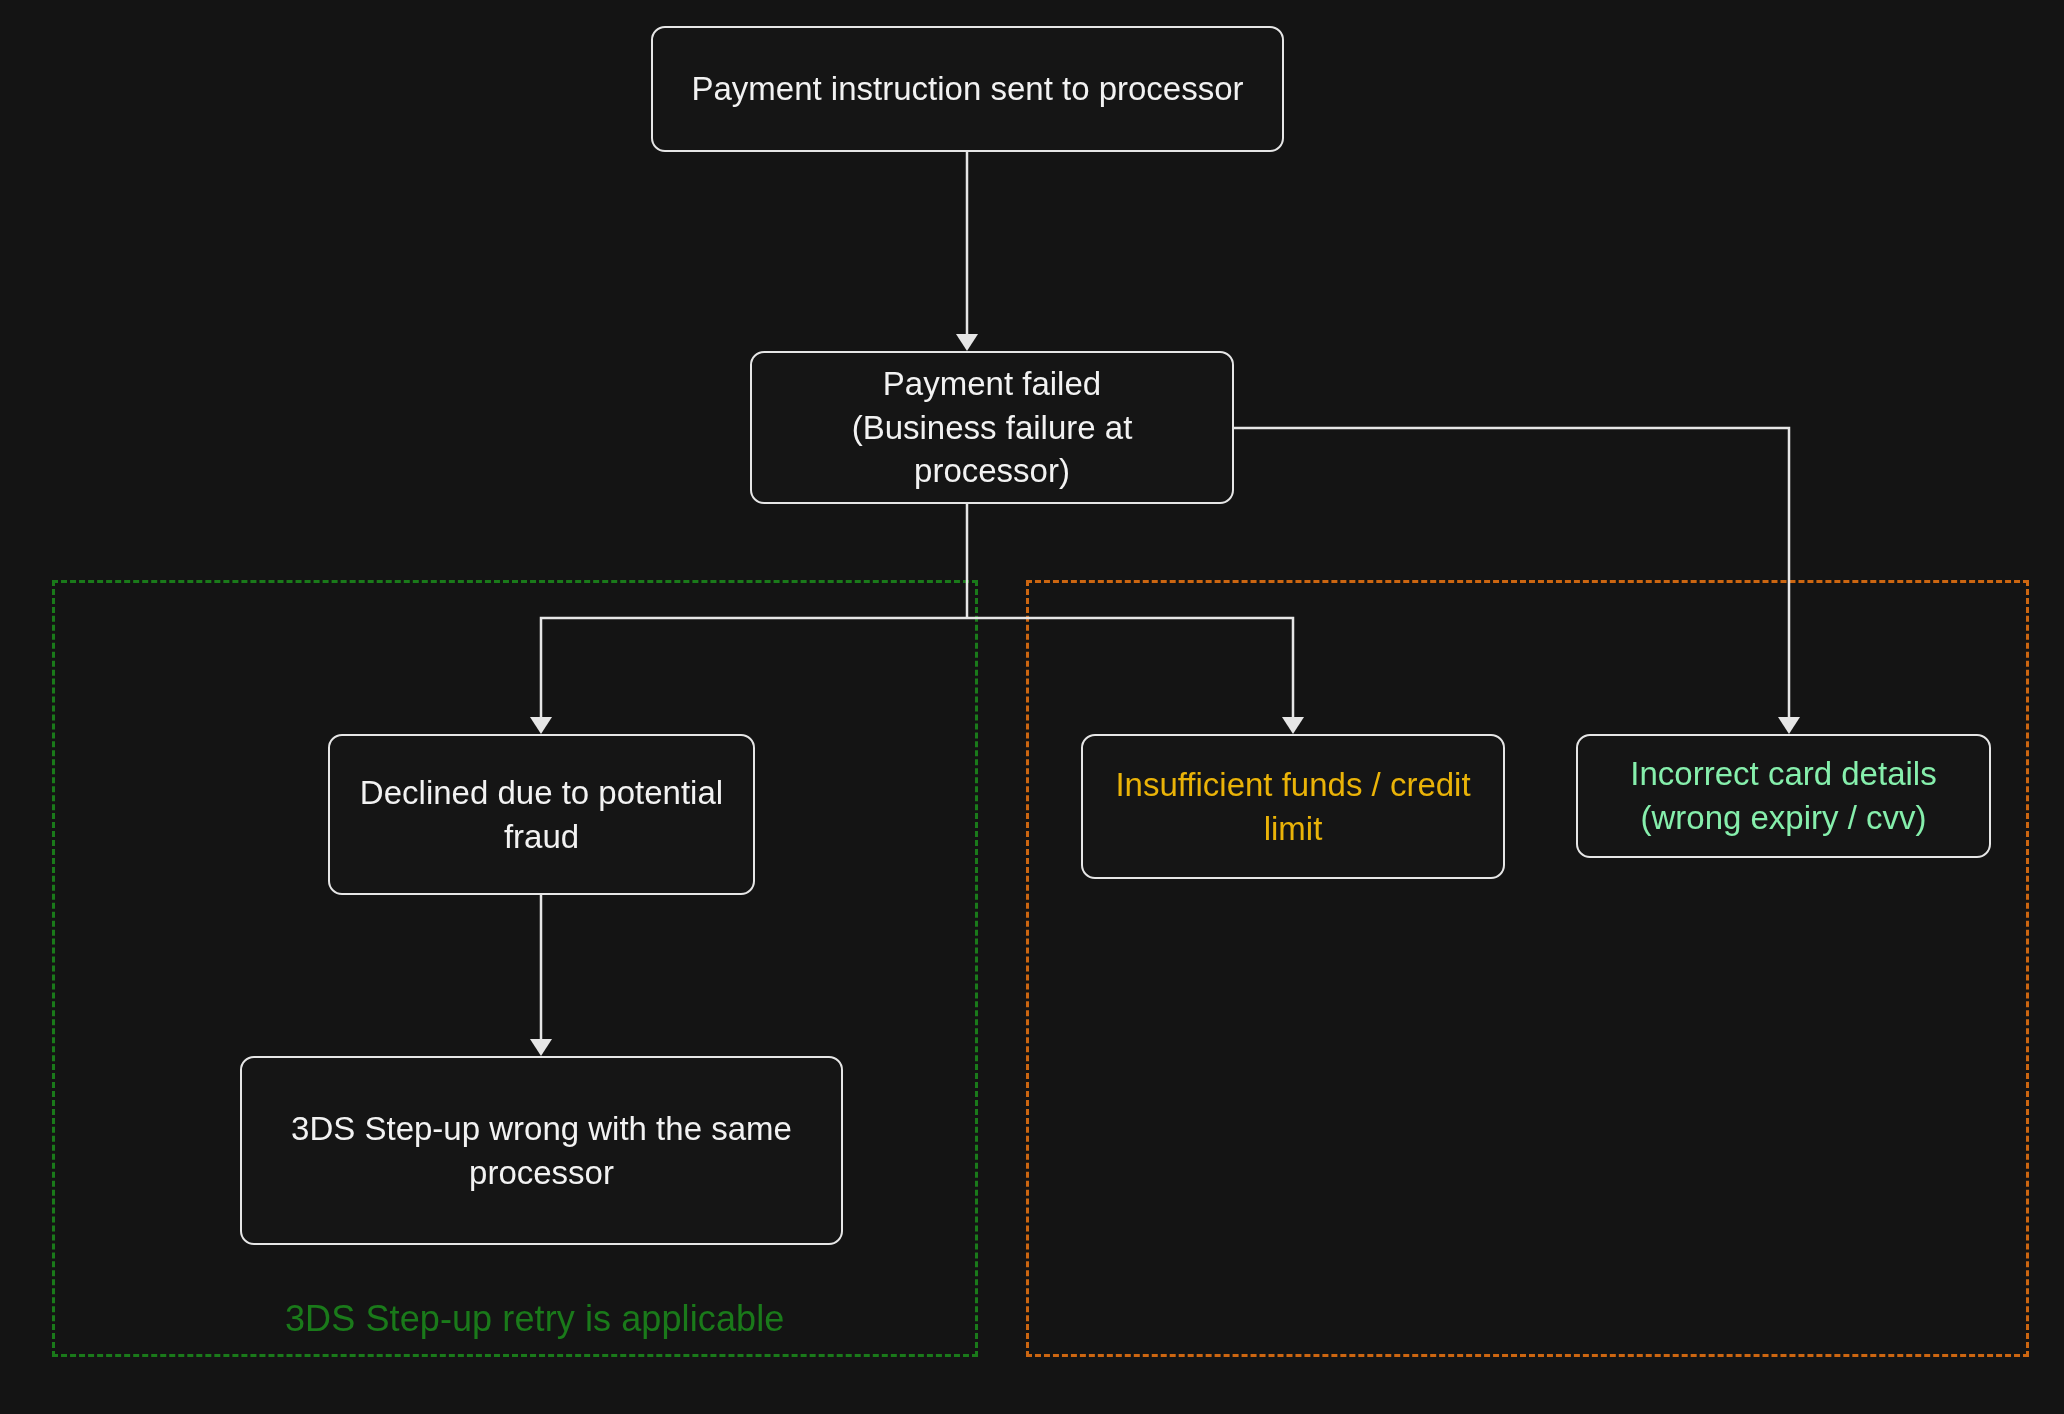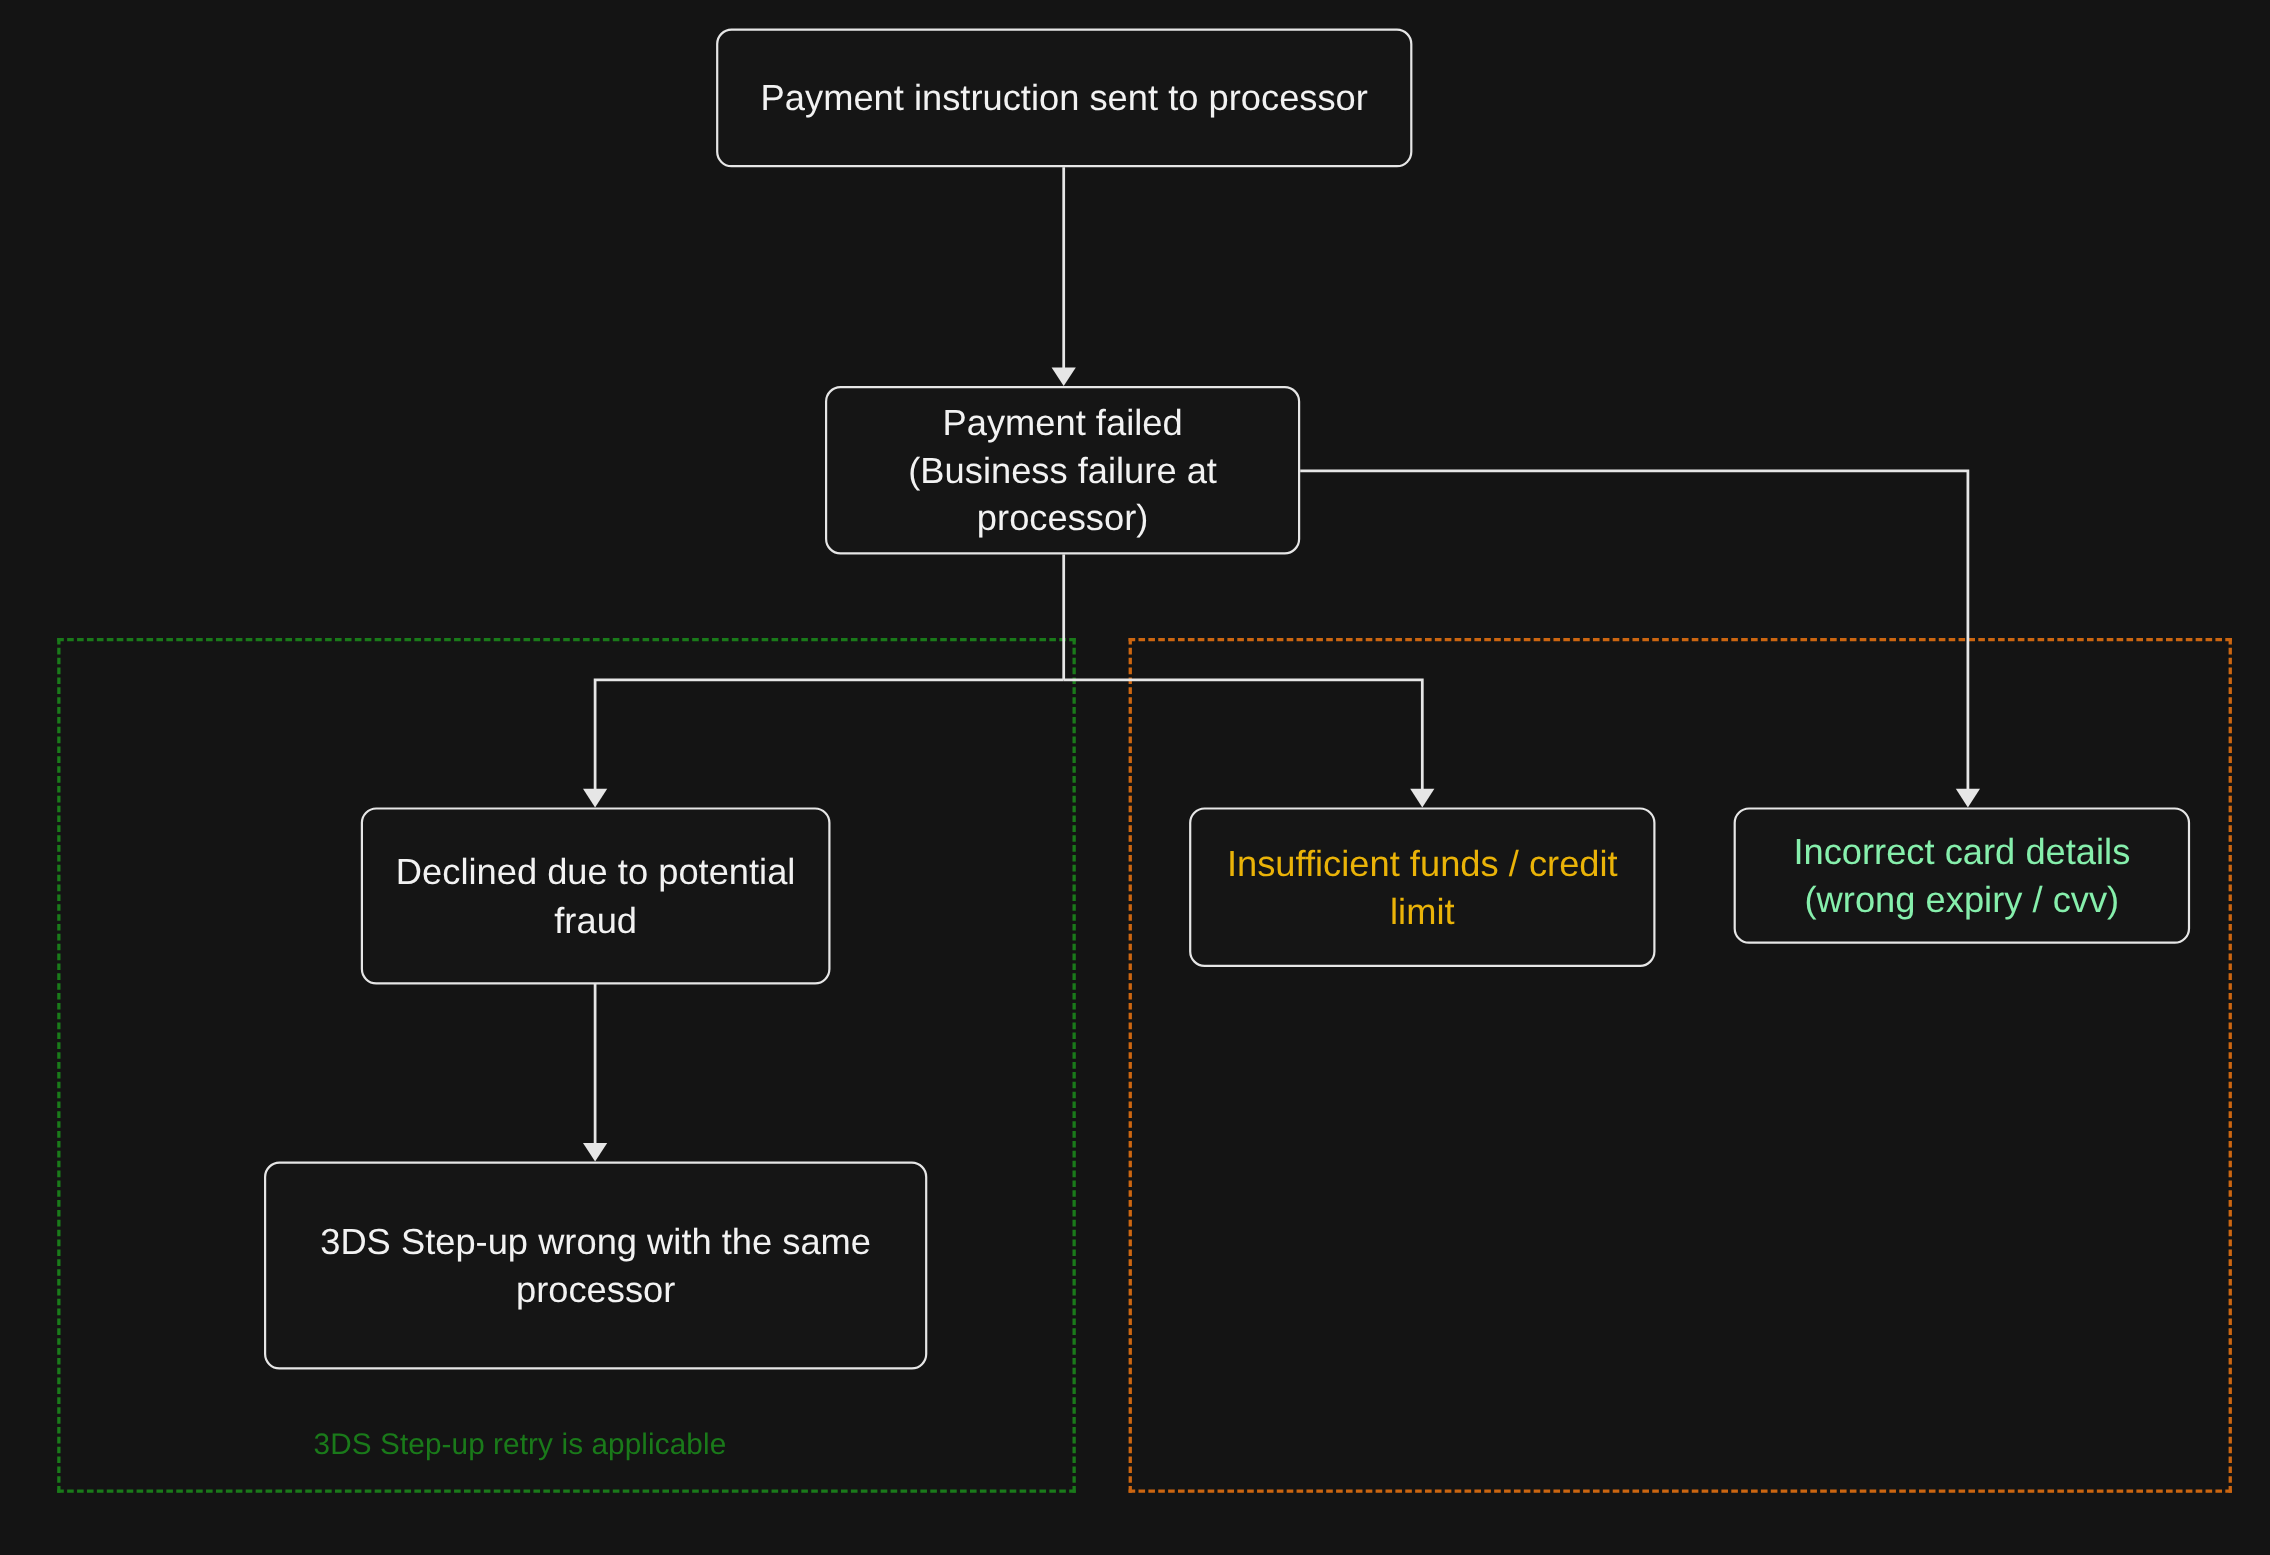--- a/index.html
+++ b/index.html
@@ -29,21 +29,21 @@
   .subgraph {
     position: absolute;
     box-sizing: border-box;
     border-style: dashed;
     border-width: 3px;
     background: transparent;
   }
   .subgraph-label {
     position: absolute;
     white-space: nowrap;
-    font-size: 27px;
+    font-size: 36px;
     letter-spacing: 0.1px;
   }
   .node {
     position: absolute;
     box-sizing: border-box;
     border: 2.5px solid #e6e6e6;
     border-radius: 14px;
     background: #151515;
     color: #f2f2f2;
     font-size: 33px;
@@ -85,21 +85,21 @@
         <path d="M 1282,717 L 1304,717 L 1293,734 Z" fill="#e6e6e6" stroke="none"></path>
         <path d="M 541,879 L 541,1043" fill="none" stroke="#e6e6e6" stroke-width="2.5"></path>
         <path d="M 530,1039 L 552,1039 L 541,1056 Z" fill="#e6e6e6" stroke="none"></path>
       </g>
   </svg>
 
   <div class="node" id="n-payment_instruction" style="left: 651px; top: 26px; width: 633px; height: 126px; border-color: rgb(230, 230, 230); color: rgb(242, 242, 242);">
     <span class="node-text">Payment instruction sent to processor</span>
   </div>
 
-  <div class="node" id="n-payment_failed" style="left: 750px; top: 351px; width: 432px; height: 153px; border-color: rgb(230, 230, 230); color: rgb(242, 242, 242);">
+  <div class="node" id="n-payment_failed" style="left: 750px; top: 351px; width: 484px; height: 153px; border-color: rgb(230, 230, 230); color: rgb(242, 242, 242);">
     <span class="node-text">Payment failed
 (Business failure at processor)</span>
   </div>
 
   <div class="node" id="n-declined_fraud" style="left: 328px; top: 734px; width: 427px; height: 161px; border-color: rgb(230, 230, 230); color: rgb(242, 242, 242);">
     <span class="node-text">Declined due to potential fraud</span>
   </div>
 
   <div class="node" id="n-insufficient_funds" style="left: 1081px; top: 734px; width: 424px; height: 145px; border-color: rgb(230, 230, 230); color: #eab308;">
     <span class="node-text">Insufficient funds / credit limit</span>

